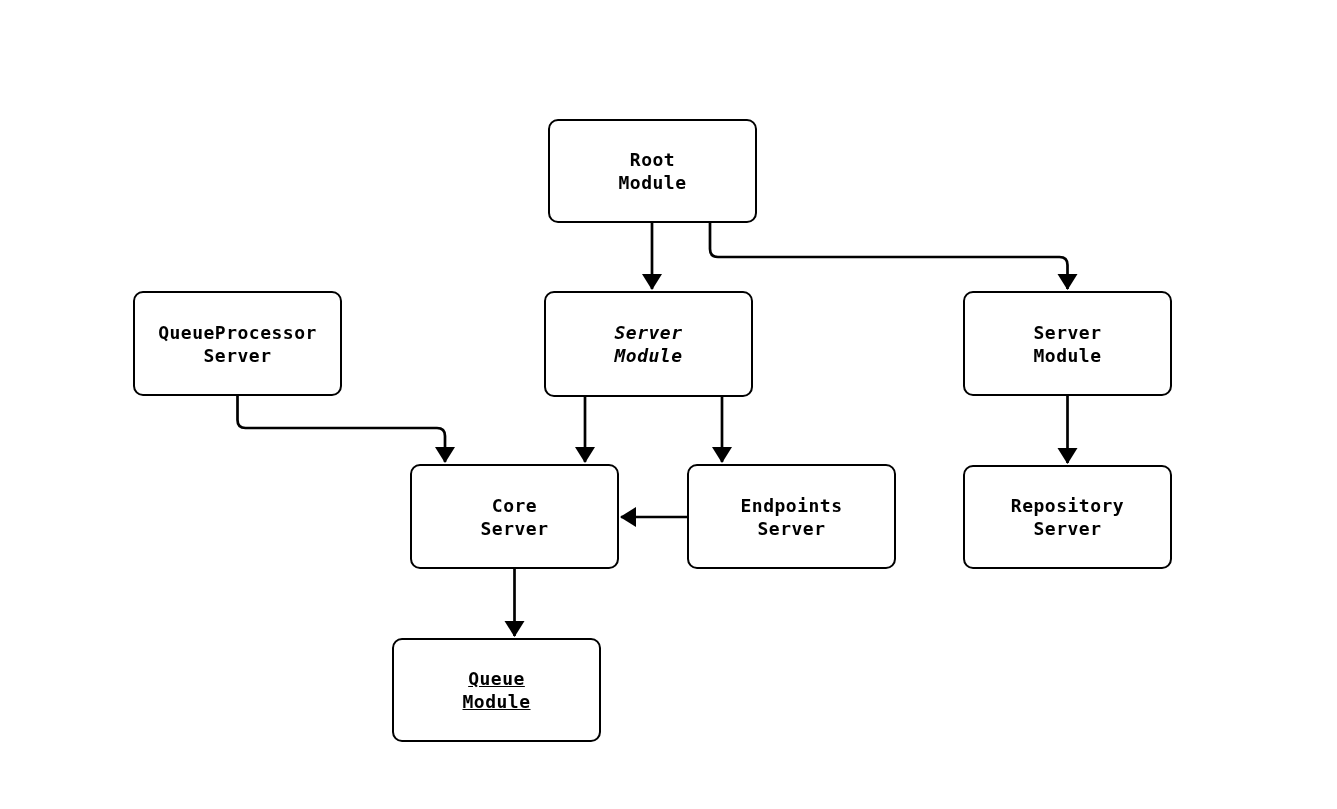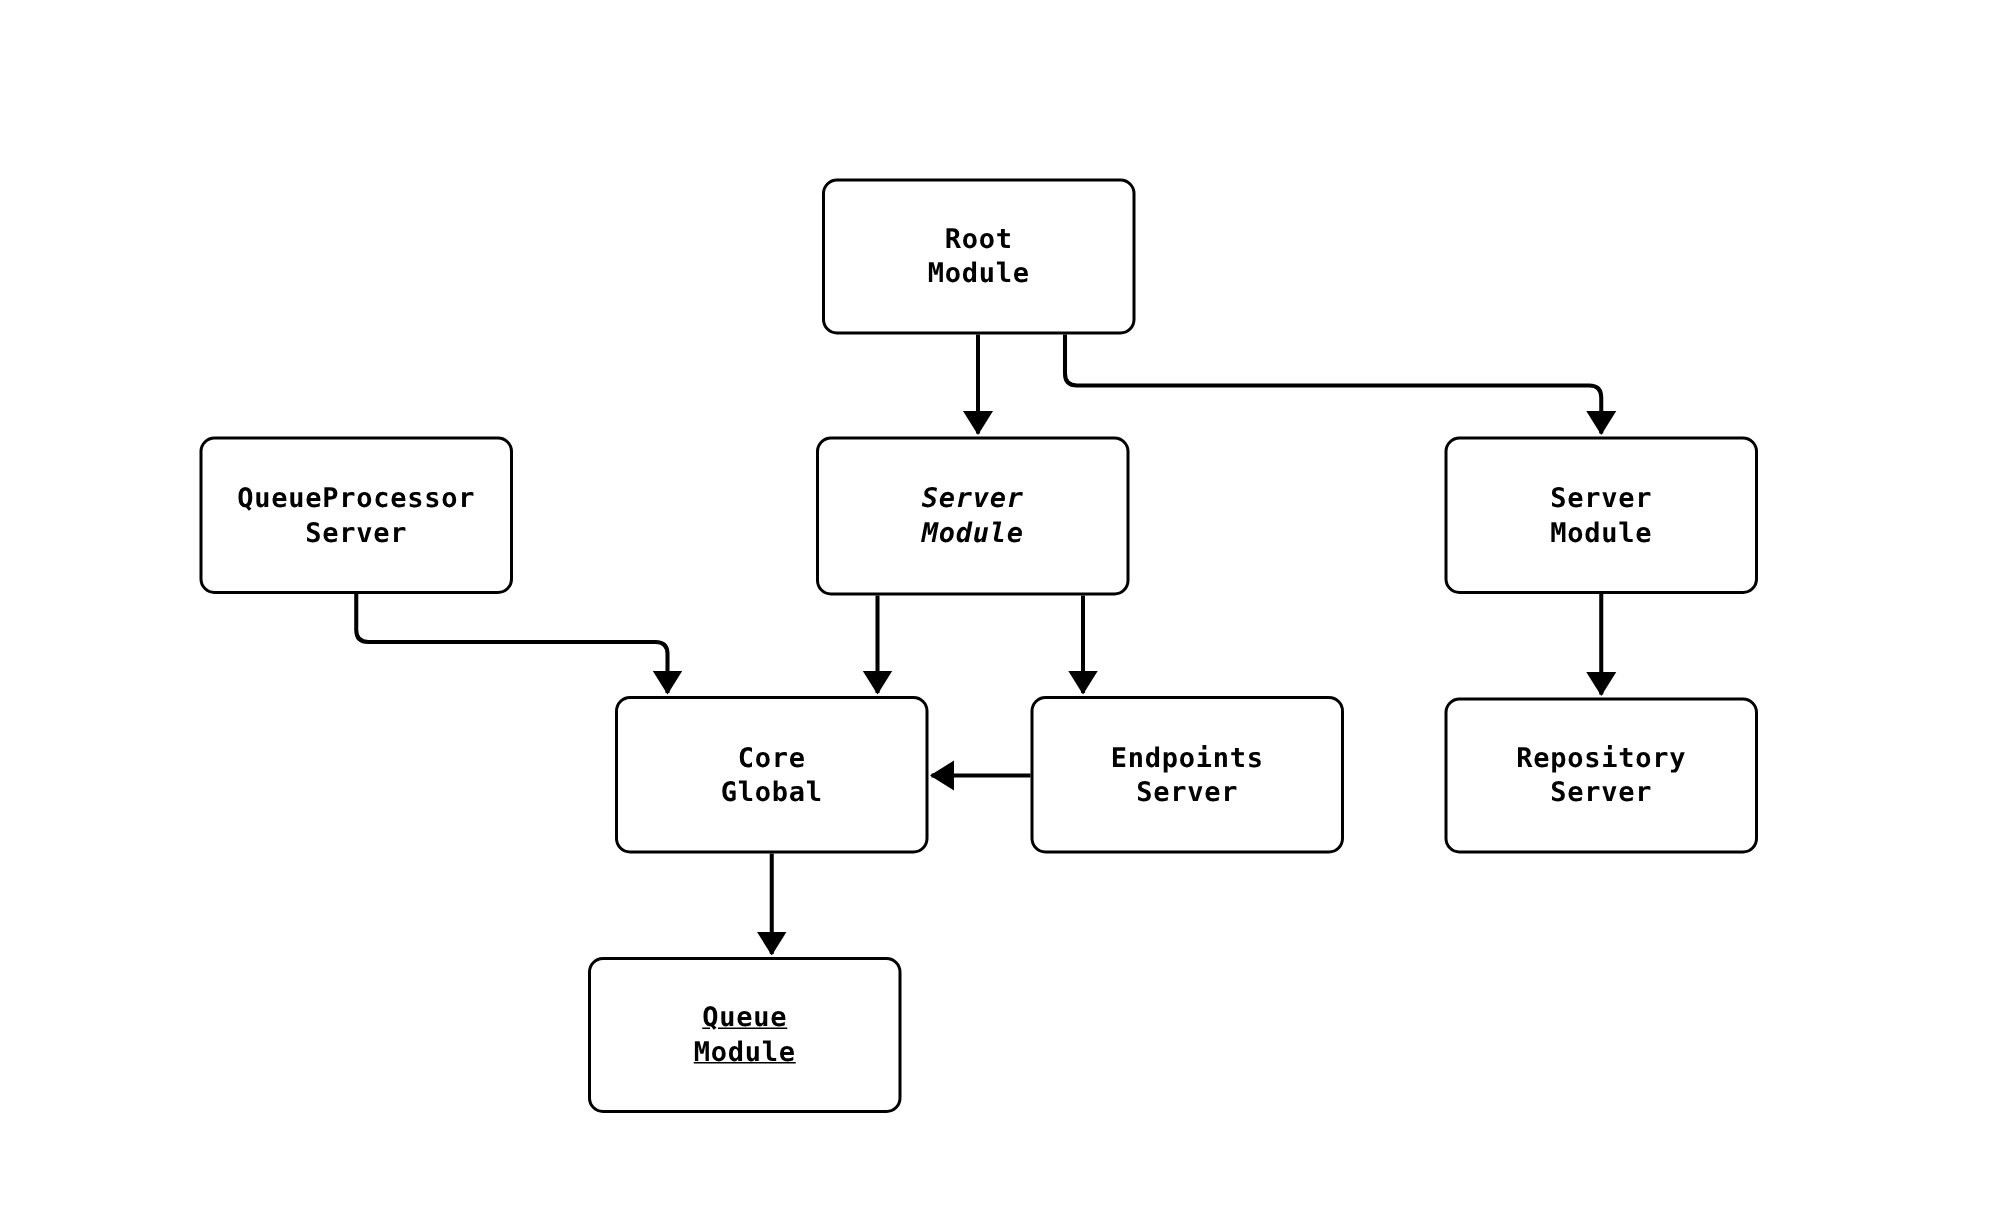--- a/index.html
+++ b/index.html
@@ -92,21 +92,21 @@
 Module</span>
   </div>
 
   <div class="node" style="left:963px; top:266px; width:209px; height:105px;">
     <span class="node-label">Server
 Module</span>
   </div>
 
   <div class="node" style="left:410px; top:439px; width:209px; height:105px;">
     <span class="node-label">Core
-Global</span>
+Server</span>
   </div>
 
   <div class="node" style="left:687px; top:439px; width:209px; height:105px;">
     <span class="node-label">Endpoints
 Server</span>
   </div>
 
   <div class="node" style="left:963px; top:440px; width:209px; height:104px;">
     <span class="node-label">Repository
 Server</span>

